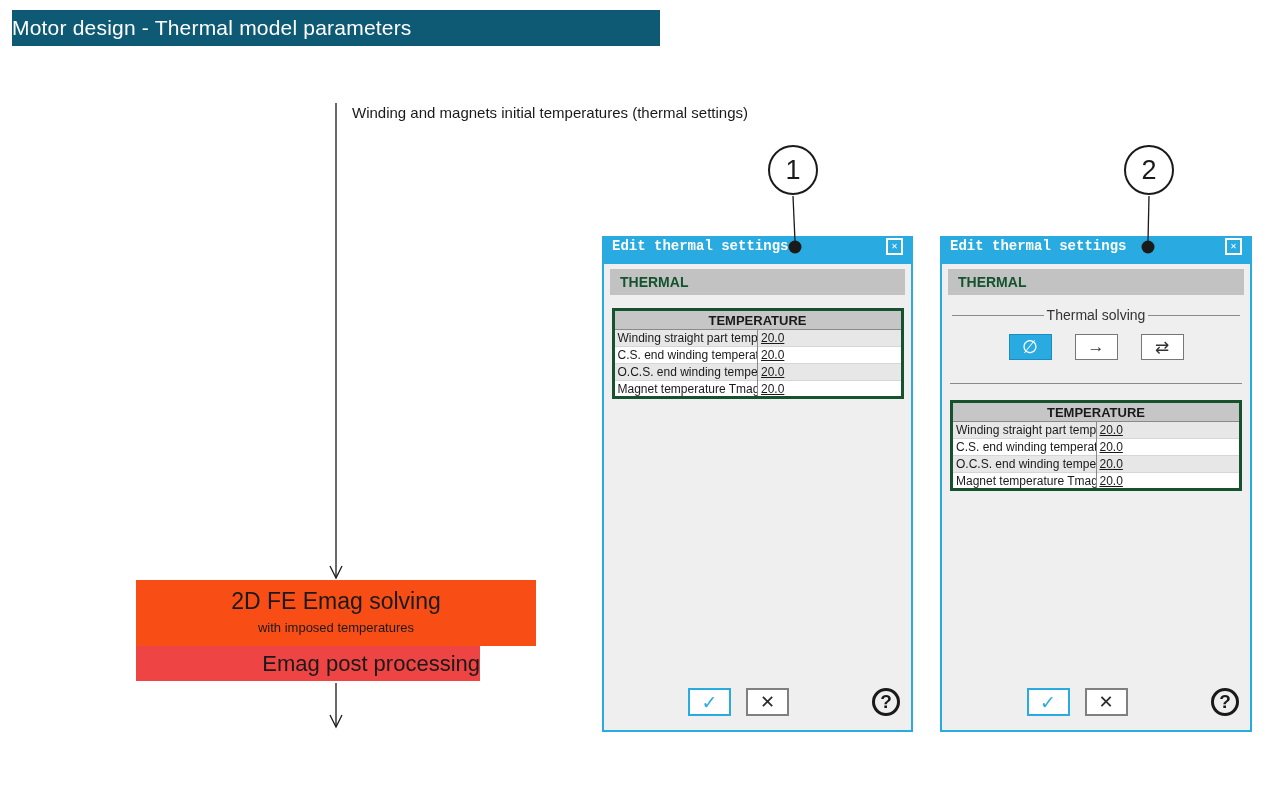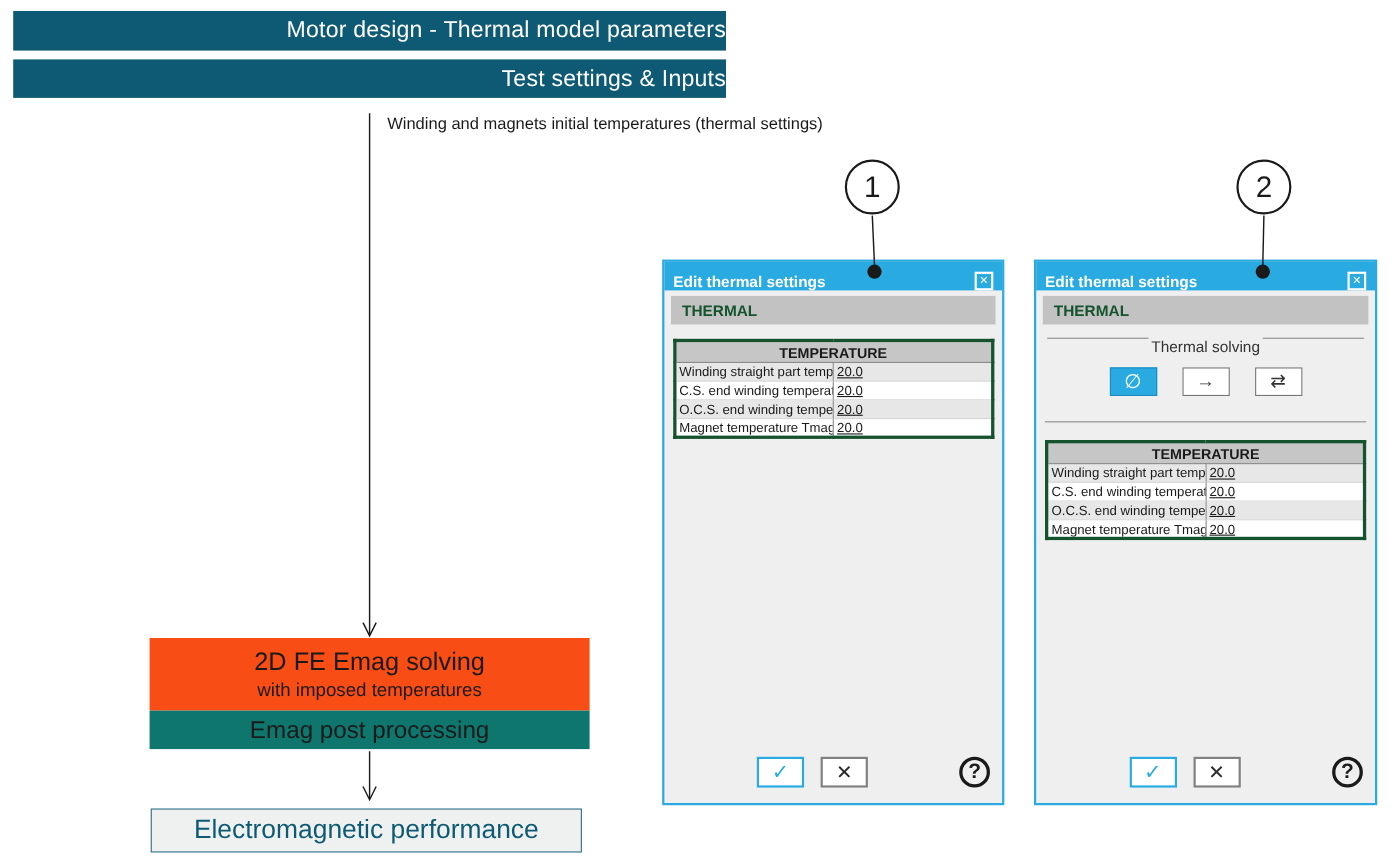--- a/index.html
+++ b/index.html
@@ -2,72 +2,72 @@
 <html><head>
 <meta charset="utf-8">
 <style>
   * { box-sizing: border-box; margin: 0; padding: 0; }
   html,body { background:#fff; }
   body { font-family: "Liberation Sans", "DejaVu Sans", sans-serif; color:#1a1a1a; }
   .canvas { position:relative; width:1268px; height:789px; background:#fff; overflow:hidden; }
 
   
   .topbar { position:absolute; left:12px; width:648px; background:#0E5A74; color:#fff;
-            display:flex; align-items:center; justify-content:flex-end; font-size:21px; letter-spacing:.2px; }
+            display:flex; align-items:center; justify-content:flex-start; font-size:21px; letter-spacing:.2px; }
   .topbar.bar1 { top:10px; height:36px; }
   .topbar.bar2 { top:54px; height:35px; }
 
   
   .annotation { position:absolute; left:352px; top:104px; font-size:15px; color:#1a1a1a;text-align:right; }
 
   
   .emag-box { position:absolute; left:136px; top:580px; width:400px; height:66px; background:#F94D16;
               display:flex; flex-direction:column; align-items:center; justify-content:center; color:#1a1a1a; }
   .emag-box .l1 { font-size:23px; line-height:28px; }
-  .emag-box .l2 { font-size:17px; line-height:25px; }
-  .post-box { position:absolute; left:136px; top:646px; width:400px; height:35px; background:#0f766e;
-              display:flex; align-items:center; justify-content:center; font-size:22px; color:#1a1a1a; }
+  .emag-box .l2 { font-size:13px; line-height:25px; }
+  .post-box { position:absolute; left:136px; top:646px; width:344px; height:35px; background:#ef4444;
+              display:flex; align-items:center; justify-content:flex-end; font-size:22px; color:#1a1a1a; }
   .result-box { position:absolute; left:137px; top:735px; width:392px; height:40px; background:#EFF1F1;
                 border:1px solid #2E7089; color:#0E5A74; display:flex; align-items:center; justify-content:center;
                 font-size:24px; }
 
   
   .callout { position:absolute; width:50px; height:50px; border:2px solid #1a1a1a; border-radius:50%;
              background:#fff; display:flex; align-items:center; justify-content:center; font-size:27px; color:#1a1a1a; }
   .callout.c1 { left:768px; top:145px; }
   .callout.c2 { left:1124px; top:145px; }
 
   
   .overlay { position:absolute; left:0; top:0; width:1268px; height:789px; pointer-events:none; z-index:30; }
 
   
   .dialog { position:absolute; top:236px; height:496px; background:#EFEFEF; border:2px solid #29ABE2; }
   .dialog.d1 { left:602px; width:311px; }
   .dialog.d2 { left:940px; width:312px; }
-  .dlg-title { height:26px; background:#29ABE2; color:#fff; display:flex; align-items:flex-end; padding:0 8px; }
+  .dlg-title { height:26px; background:#29ABE2; color:#fff; display:flex; align-items:flex-start; padding:0 8px;font-family:Liberation Mono, monospace; }
   .dlg-title .txt { font-size:14px; font-weight:bold; }
   .dlg-close { margin-left:auto; width:17px; height:17px; border:2px solid #fff; color:#fff;
                display:flex; align-items:center; justify-content:center; font-size:10px; font-weight:bold;
                cursor:pointer; line-height:1; }
   .section-bar { margin:5px 6px 0 6px; height:26px; background:#C2C2C2; display:flex; align-items:center;
                  padding:0 10px; font-size:14px; font-weight:bold; color:#14532d; }
 
   
   .param-table { border-collapse:collapse; margin:13px auto 0 auto; width:292px; table-layout:fixed;
                  background:#fff; border:3px solid #14532d; font-size:12px; }
   .param-table th { height:20px; background:#C6C6C6; font-weight:bold; font-size:13px; text-align:center;
                     border:1px solid #8a8a8a; color:#1a1a1a; }
   .param-table td { height:17px; padding:0 3px; white-space:nowrap; overflow:hidden; color:#1a1a1a; }
   .param-table td.val { border-left:1px solid #8a8a8a; width:86px;text-decoration:underline; }
   .param-table tr.r  td { background:#fff; }
   .param-table tr.r:nth-child(even) td { background:#E7E7E7; }
   .param-table tr.r + tr.r td { border-top:1px solid #d6d6d6; }
 
   
-  .legend-row { display:flex; margin:12px 10px 0 10px; }
+  .legend-row { display:flex; align-items:center; margin:12px 10px 0 10px; }
   .legend-row::before, .legend-row::after { content:""; flex:1; height:1px; background:#8a8a8a; }
   .legend-row .lbl { padding:0 3px; font-size:14px; color:#333; }
   .opt-row { display:flex; justify-content:center; gap:23px; margin-top:11px; }
   .opt-btn { width:43px; height:26px; border:1px solid #777; background:#fff; display:flex; align-items:center;
              justify-content:center; font-size:17px; color:#333; cursor:pointer; }
   .opt-btn.selected { background:#29ABE2; border-color:#1a8cc2; color:#fff; font-size:18px; }
   .separator { margin:23px 8px 0 8px; height:1px; background:#8a8a8a; }
   .dialog.d2 .param-table { margin-top:16px; }
 
   
@@ -83,35 +83,29 @@
               justify-content:center; font-size:19px; font-weight:bold; cursor:pointer; }
 </style>
 </head>
 <body>
 
 <div class="canvas">
 
   <div class="topbar bar1">
     <span>Motor design - Thermal model parameters</span>
   </div>
-  <div class="topbar bar2">
-    <span>Test settings &amp; Inputs</span>
-  </div>
 
   <div class="annotation">Winding and magnets initial temperatures (thermal settings)</div>
 
   <div class="emag-box">
     <div class="l1">2D FE Emag solving</div>
     <div class="l2">with imposed temperatures</div>
   </div>
   <div class="post-box">
     <span>Emag post processing</span>
-  </div>
-  <div class="result-box">
-    <span>Electromagnetic performance</span>
   </div>
 
   <div class="callout c1">
     <span>1</span>
   </div>
   <div class="callout c2">
     <span>2</span>
   </div>
 
   <div class="dialog d1">

